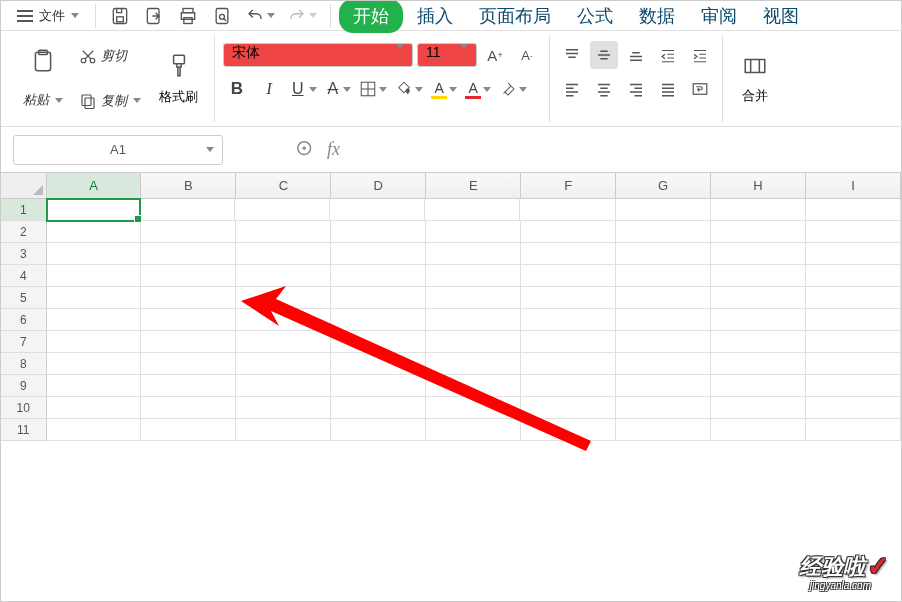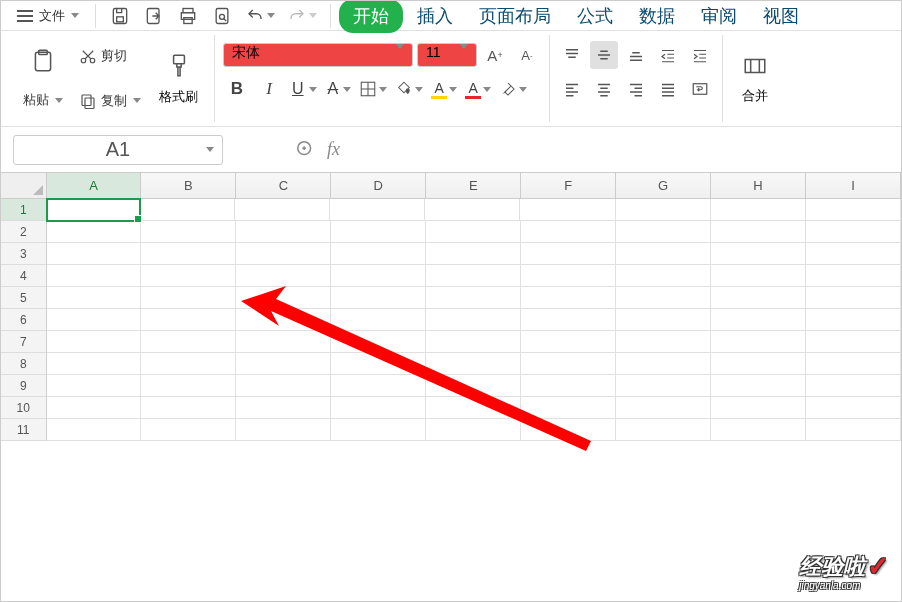--- a/index.html
+++ b/index.html
@@ -111,20 +111,21 @@
     }
     .small-btn {
       display: flex;
       align-items: center;
       padding: 4px 6px;
       border-radius: 4px;
       cursor: pointer;
       gap: 4px;
       font-size: 13px;
       color: #333;
+      font-style: italic;
     }
     .font-select {
       border: 1px solid #ccc;
       height: 24px;
       padding: 0 8px;
       display: flex;
       justify-content: space-between;
       border-radius: 3px;
       background: #ef4444;
       cursor: pointer;
@@ -171,21 +172,21 @@
     }
     .name-box {
       width: 210px;
       height: 30px;
       border: 1px solid #ccc;
       border-radius: 3px;
       display: flex;
       align-items: center;
       justify-content: center;
       position: relative;
-      font-size: 20px;
+      font-size: 13px;
       color: #555;
     }
     .name-box .dropdown-arrow {
       position: absolute;
       right: 8px;
     }
     .fx-area {
       display: flex;
       align-items: center;
       gap: 10px;
@@ -313,21 +314,21 @@
     .watermark-check {
       color: #e8252c;
       font-size: 26px;
       font-style: normal;
     }
     .watermark-sub {
       font-size: 10px;
       color: #fff;
       font-style: italic;
       text-shadow: -1px -1px 0 #333, 1px -1px 0 #333, -1px 1px 0 #333, 1px 1px 0 #333;
-      text-align: left;
+      text-align: right;
       margin-top:-2px;
       margin-right:18px;
     }
   </style>
 </head>
 <body>
 
 <div class="menu-bar">
   <div class="menu-btn">
     <div class="hamburger">

